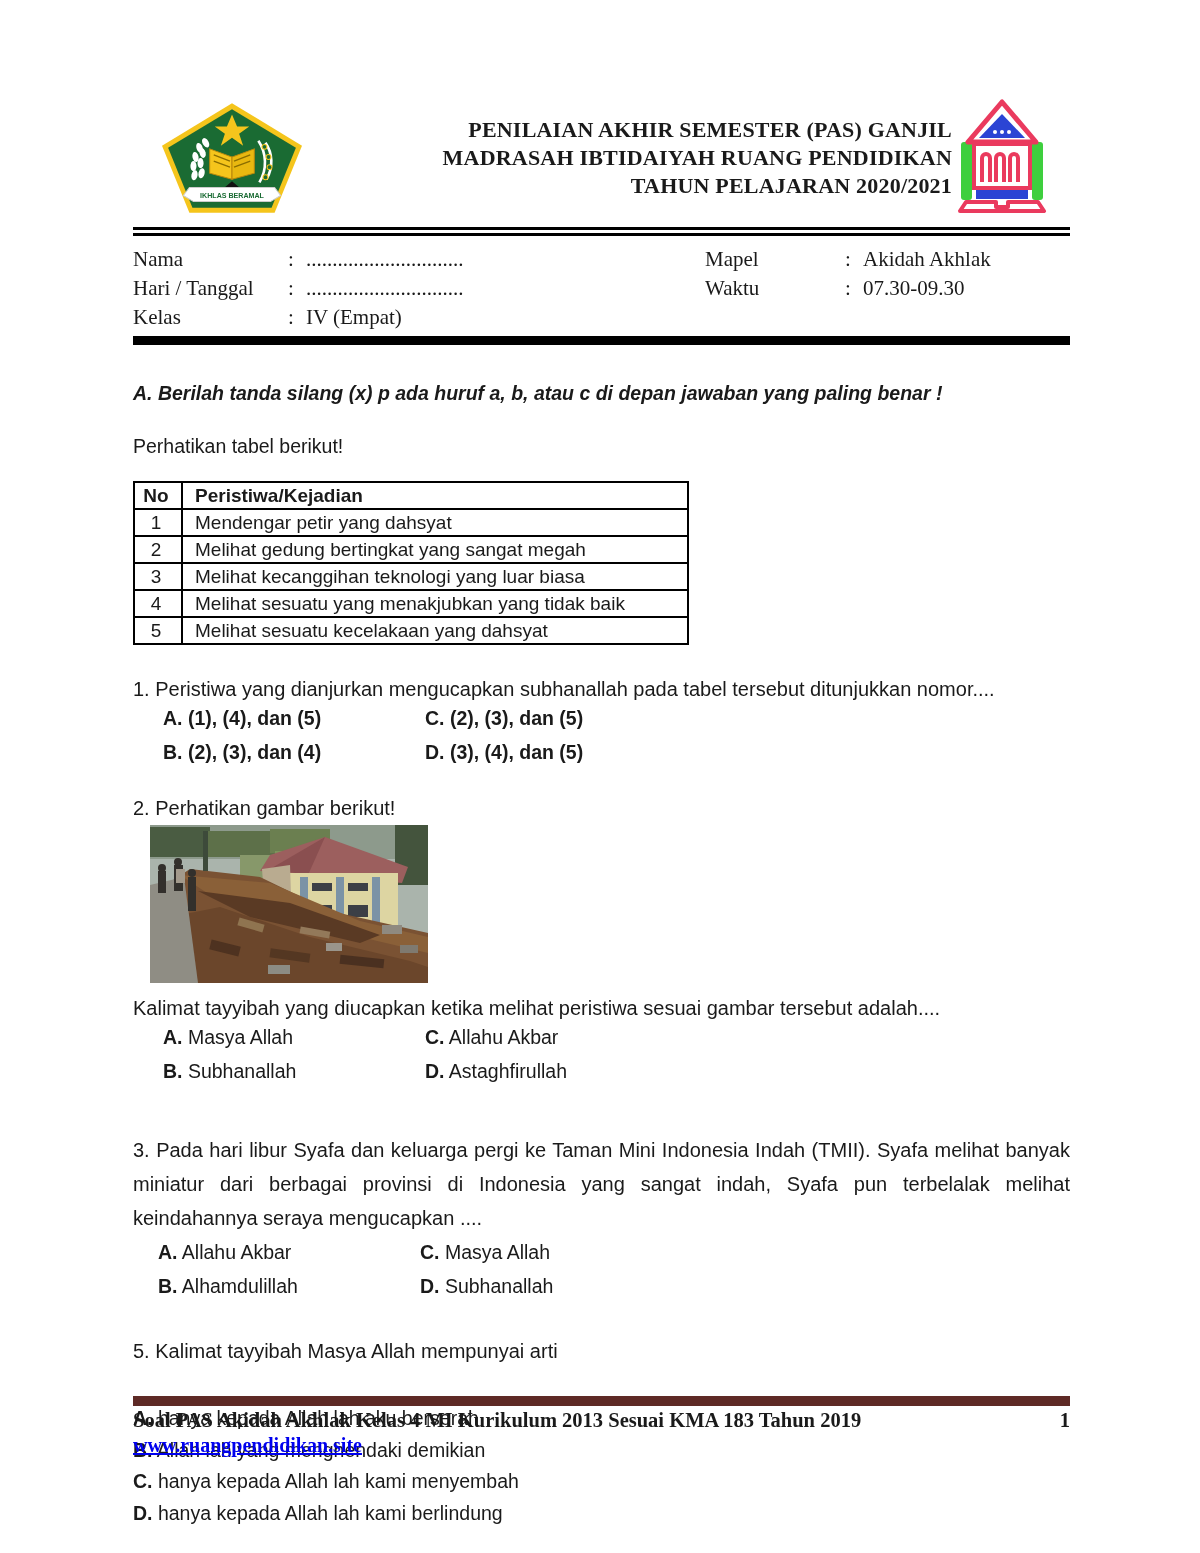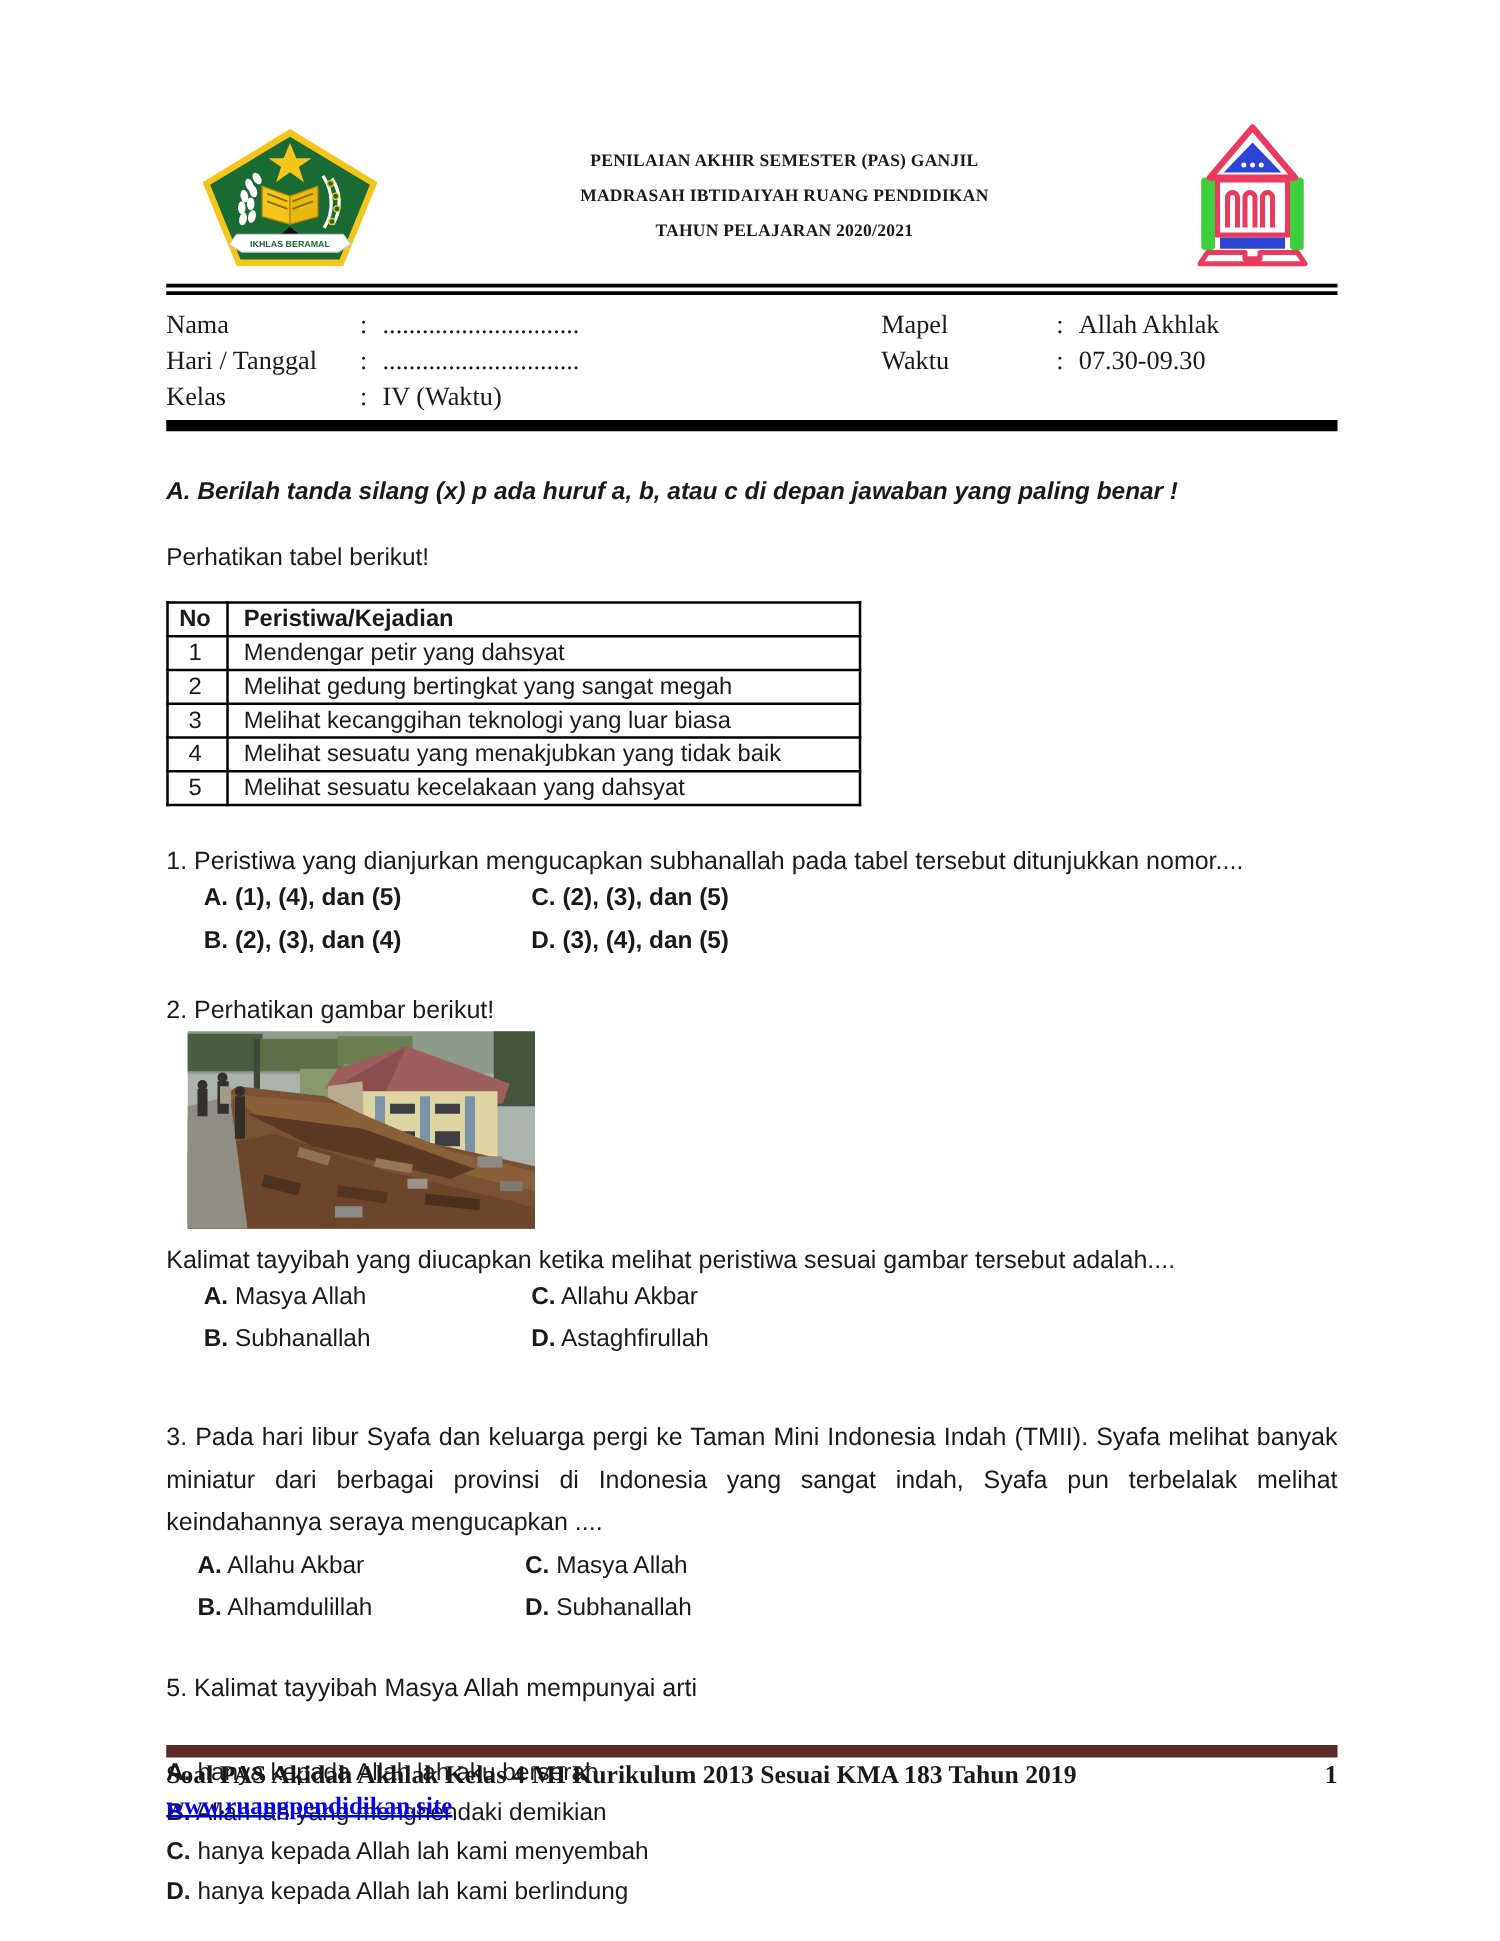--- a/index.html
+++ b/index.html
@@ -7,22 +7,22 @@
   .page {
     position:relative; width:1200px; height:1553px; background:#ffffff;
     font-family:"Liberation Sans", sans-serif; color:#1a1a1a; overflow:hidden;
   }
   .content { position:absolute; left:133px; top:0; width:937px; }
 
   
   .header { display:flex; align-items:center; padding-top:98px; }
   .logo-left { width:142px; height:112px; flex:0 0 auto; margin-left:28px; }
   .logo-right { width:100px; height:120px; flex:0 0 auto; margin-right:18px; }
-  .title-block { flex:1; text-align:center; font-family:"Liberation Serif", serif;
-    font-weight:bold; font-size:14px; line-height:28px; letter-spacing:0.2px; }
+  .title-block { flex:1; text-align:right; font-family:"Liberation Serif", serif;
+    font-weight:bold; font-size:22px; line-height:28px; letter-spacing:0.2px; }
 
   .rule-double { margin-top:9px; height:9px; border-top:3px solid #000; border-bottom:3px solid #000; }
 
   
   .info { position:relative; margin-top:9px; font-family:"Liberation Serif", serif; font-size:21px; line-height:29px; height:88px; }
   .info-row { display:flex; }
   .ilabel { width:155px; flex:0 0 auto; }
   .isep { width:18px; flex:0 0 auto; }
   .info-right { position:absolute; left:572px; top:0; width:360px; }
   .info-right .ilabel { width:140px; }
@@ -137,28 +137,28 @@
           <span>..............................</span>
         </div>
         <div class="info-row">
           <span class="ilabel">Hari / Tanggal</span>
           <span class="isep">:</span>
           <span>..............................</span>
         </div>
         <div class="info-row">
           <span class="ilabel">Kelas</span>
           <span class="isep">:</span>
-          <span>IV (Waktu)</span>
+          <span>IV (Empat)</span>
         </div>
       </div>
       <div class="info-right">
         <div class="info-row">
           <span class="ilabel">Mapel</span>
           <span class="isep">:</span>
-          <span>Allah Akhlak</span>
+          <span>Akidah Akhlak</span>
         </div>
         <div class="info-row">
           <span class="ilabel">Waktu</span>
           <span class="isep">:</span>
           <span>07.30-09.30</span>
         </div>
       </div>
     </div>
 
     <div class="rule-thick"></div>

